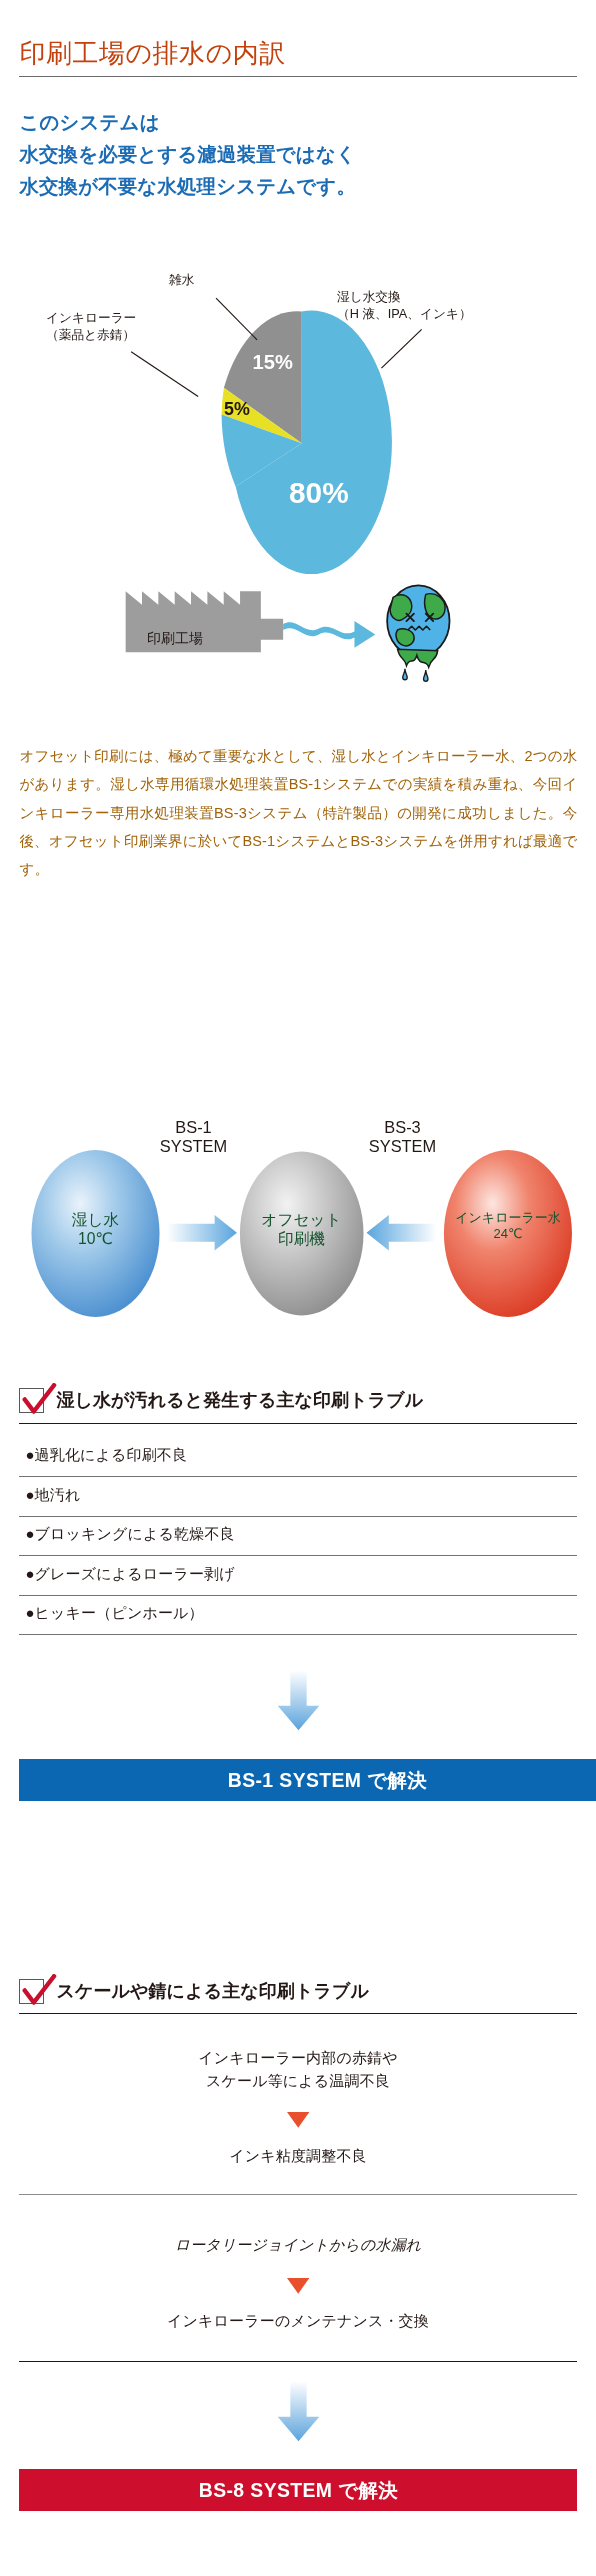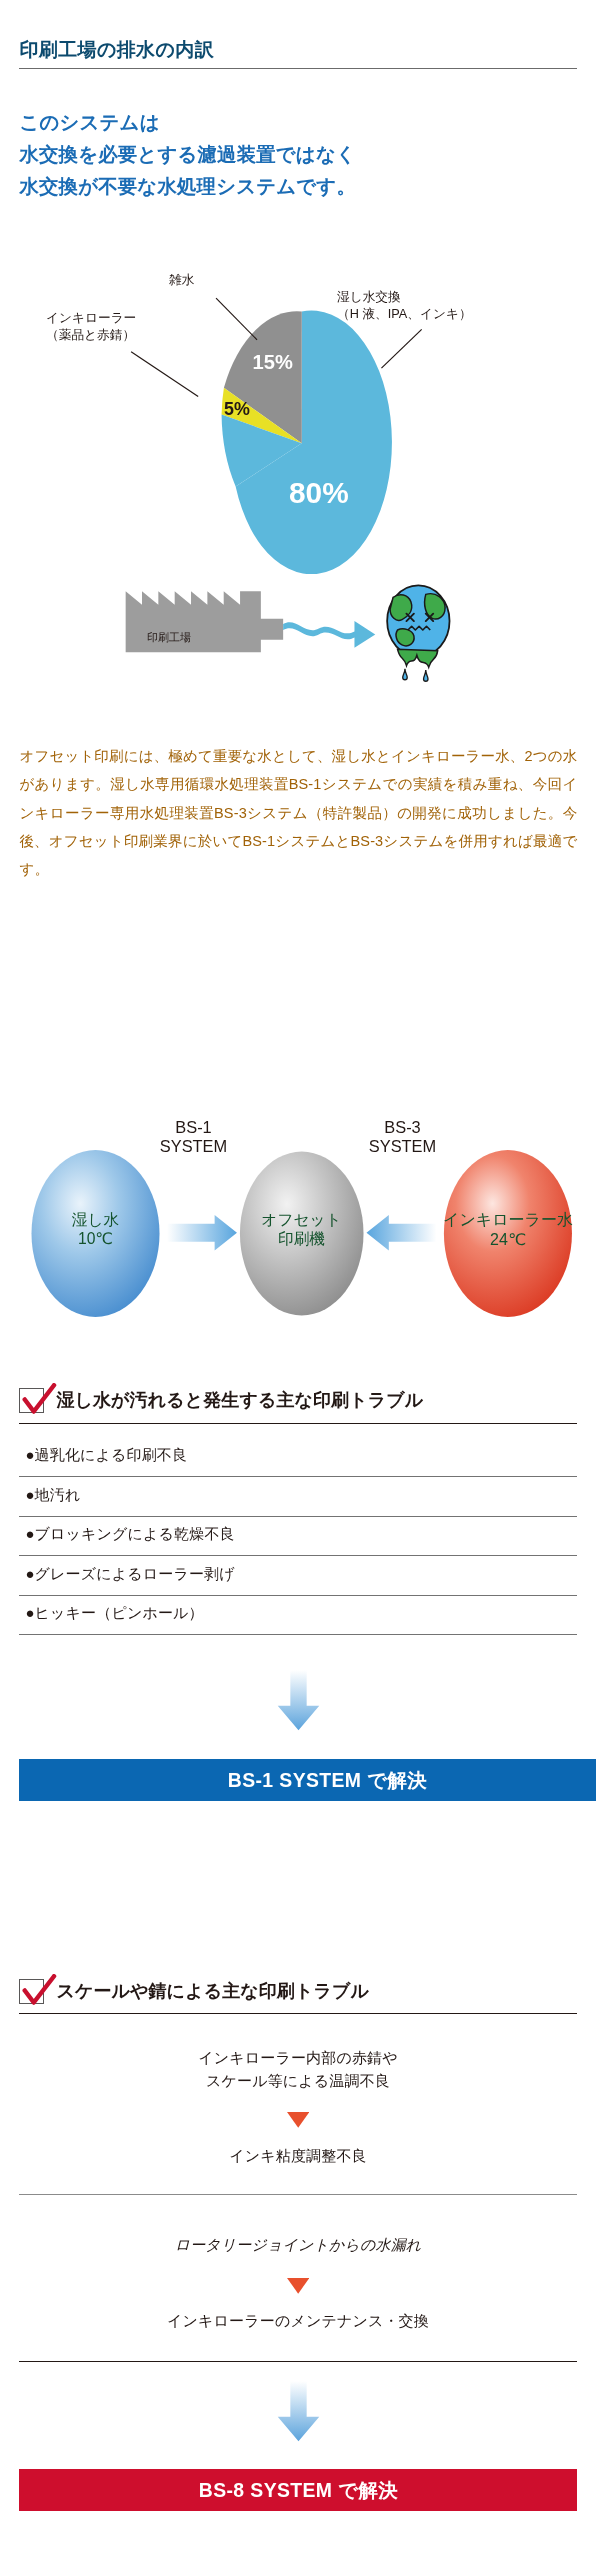--- a/index.html
+++ b/index.html
@@ -6,22 +6,22 @@
   body{
     width:596px;height:2576px;position:relative;overflow:hidden;
     font-family:"Liberation Sans","DejaVu Sans",sans-serif;
     color:#231815;-webkit-font-smoothing:antialiased;
   }
   .page{position:relative;width:596px;height:2576px;}
 
   
   .hdr{position:absolute;left:19.4px;top:39px;width:558px;}
   .hdr h1{
-    margin:0;font-size:19px;line-height:1.12;font-weight:700;
-    letter-spacing:.02em;color:#0c4a6e;
+    margin:0;font-size:26px;line-height:1.12;font-weight:400;
+    letter-spacing:.02em;color:#c2410c;
   }
   .hdr .rule{margin-top:8.2px;border-top:1.5px solid #6b6b6b;width:558px;}
 
   
   .intro{position:absolute;left:19.4px;top:110px;width:558px;}
   .intro p{
     margin:0 0 6.7px 0;font-size:19.4px;line-height:1.30;font-weight:700;
     color:#1b6cb5;letter-spacing:.01em;
   }
 
@@ -29,21 +29,21 @@
   .pieblock{position:absolute;left:0;top:268px;width:596px;height:306px;}
   .pie-svg{position:absolute;left:0;top:0;}
   .lbl{position:absolute;font-size:12.7px;line-height:1.30;color:#231815;white-space:nowrap;}
   .lbl-zassui{left:169px;top:3.7px;}
   .lbl-inki{left:46px;top:42px;text-align:left;}
   .lbl-shimeshi{left:337px;top:21px;}
 
   
   .facblock{position:absolute;left:0;top:578px;width:596px;height:104px;}
   .fac-label{
-    position:absolute;left:147px;top:630px;font-size:11px;color:#231815;
+    position:absolute;left:147px;top:630px;font-size:14px;color:#231815;
   }
 
   
   .body-p{
     position:absolute;left:19.4px;top:742px;width:558px;
     font-size:14.5px;line-height:1.95;color:#a16207;
     text-align:justify;text-justify:inter-character;
     letter-spacing:.01em;
   }
 
@@ -236,21 +236,21 @@
 
     <div class="sys-cap bs1">BS-1
 SYSTEM</div>
     <div class="sys-cap bs3">BS-3
 SYSTEM</div>
 
     <div class="ell-txt" style="left:36px;top:144px;width:119px;font-size:15.7px;">湿し水
 10℃</div>
     <div class="ell-txt" style="left:242px;top:144px;width:119px;font-size:15.7px;">オフセット
 印刷機</div>
-    <div class="ell-txt" style="left:441px;top:144px;width:134px;font-size:16px;">インキローラー水
+    <div class="ell-txt" style="left:441px;top:144px;width:134px;font-size:13px;">インキローラー水
 24℃</div>
   </div>
 
   <div class="chk-head" style="left:10.4px;top:1383px;width:566px;height:34px;">
     <div class="chk-box"></div>
     <svg class="chk-mark" width="42" height="33" viewBox="0 0 56 44">
       <path d="M9 22 L21 38 L48 3" fill="none" stroke="#c8102e" stroke-width="6" stroke-linecap="round" stroke-linejoin="round"></path>
     </svg>
     <div class="chk-title">湿し水が汚れると発生する主な印刷トラブル</div>
   </div>

